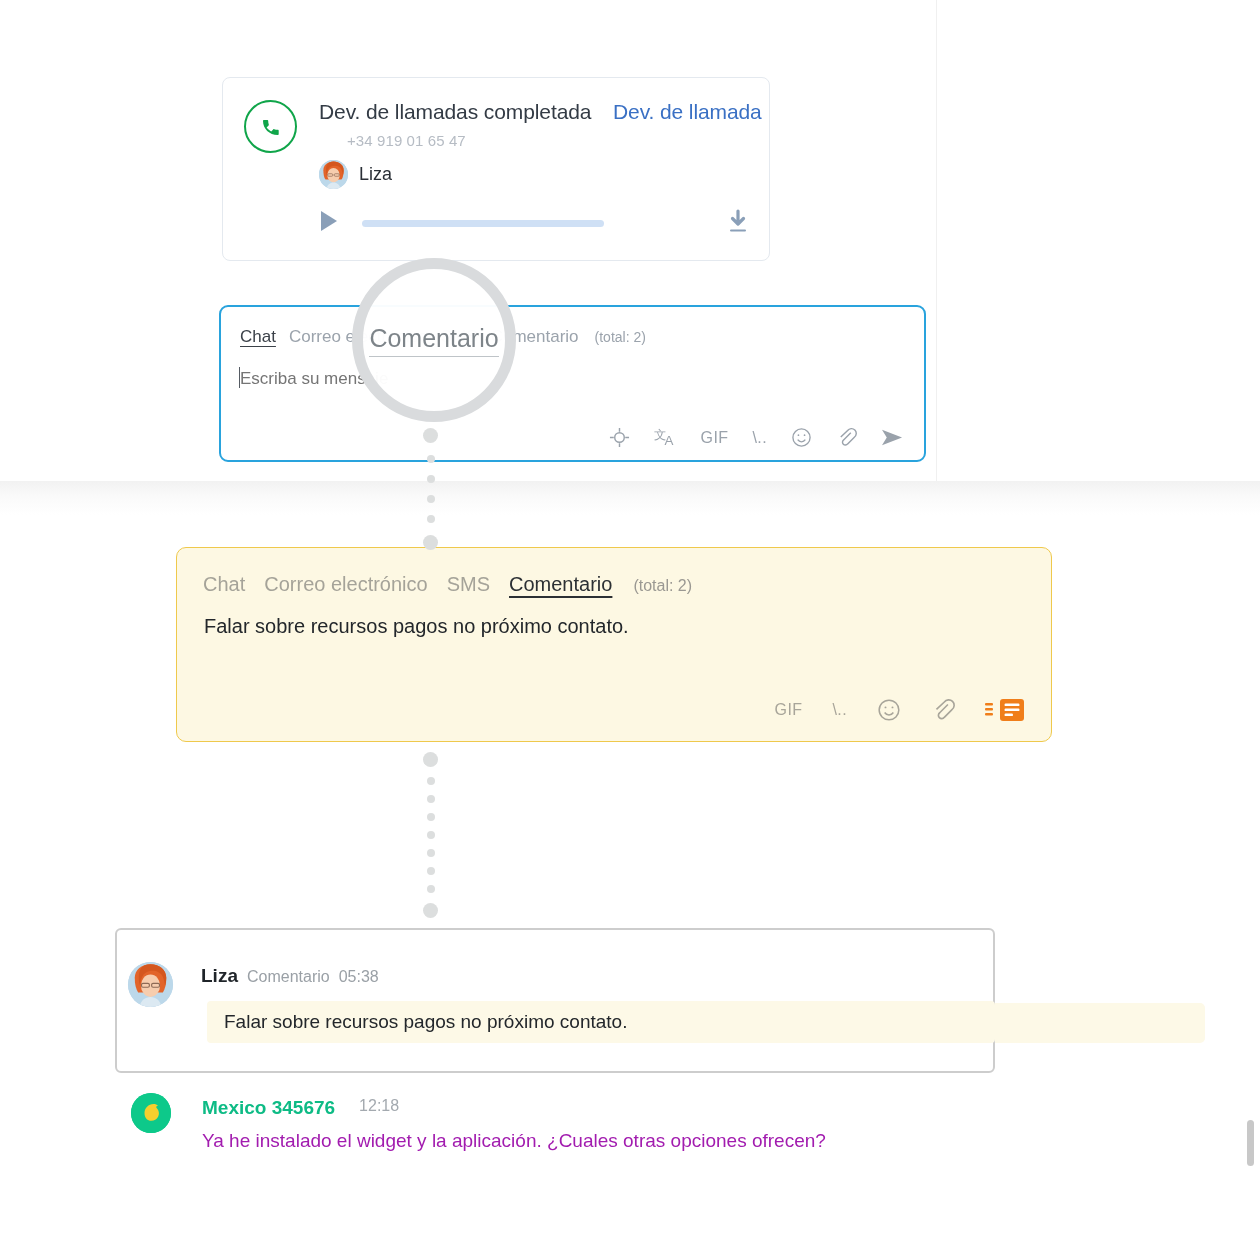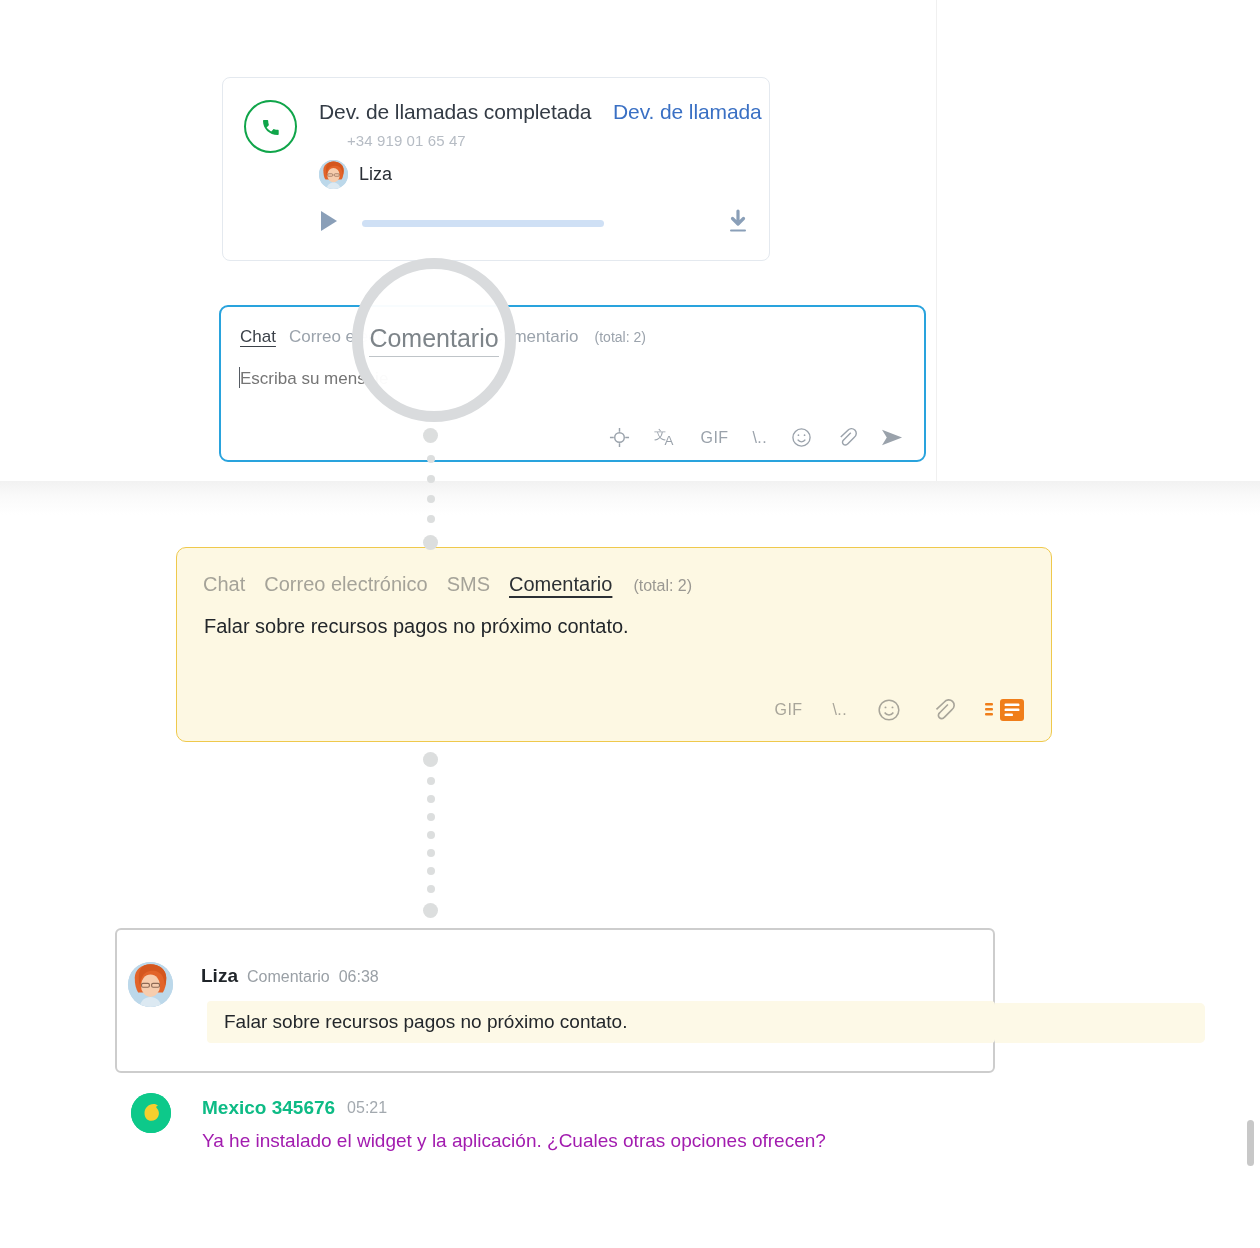--- a/index.html
+++ b/index.html
@@ -187,21 +187,21 @@
     font-size: 19px; color: #23272b;
   }
 
   
   .msg { position: absolute; left: 131px; top: 1093px; width: 1000px; }
   .msg-avatar {
     position: absolute; left: 0; top: 0; width: 40px; height: 40px;
     border-radius: 50%; background: #0dc98a;
     display: flex; align-items: center; justify-content: center;
   }
-  .msg-head { position: absolute; left: 71px; top: 4px; display: flex; align-items: center; gap: 12px; }
+  .msg-head { position: absolute; left: 71px; top: 4px; display: flex; align-items: flex-start; gap: 24px; }
   .msg-name { font-size: 19px; font-weight: bold; color: #0dbb85; }
   .msg-time { font-size: 16px; color: #a3a9af; }
   .msg-text { position: absolute; left: 71px; top: 37px; font-size: 19px; color: #a21caf; white-space: nowrap; }
 
   
   .scrollbar-track {
     position: absolute; right: 4px; top: 1088px; width: 12px; height: 160px;
   }
   .scrollbar-thumb {
     position: absolute; right: 6px; top: 1120px; width: 7px; height: 46px;
@@ -385,35 +385,35 @@
         <ellipse cx="20" cy="21" rx="8.5" ry="10" fill="#f6cdae"></ellipse>
         <path d="M20 2c8 0 14 5 14 12 0 3-.4 5-1 7-1-6-2-10-6-12-3-1.6-8-1.5-11 .3-3.4 2-4.6 6-5.3 11.7-.7-2-1.1-4-1.1-7C9.6 7 12 2 20 2z" fill="#d4571f"></path>
         <rect x="12" y="19" width="7" height="3.4" rx="1.3" fill="none" stroke="#8d6a55" stroke-width="1"></rect>
         <rect x="21" y="19" width="7" height="3.4" rx="1.3" fill="none" stroke="#8d6a55" stroke-width="1"></rect>
         <path d="M10 40c1.5-6 5-9 10-9s8.5 3 10 9z" fill="#dce9f2"></path>
       </svg>
     </span>
     <div class="cmt-head">
       <span class="cmt-name">Liza</span>
       <span class="cmt-meta">Comentario</span>
-      <span class="cmt-meta">06:38</span>
+      <span class="cmt-meta">05:38</span>
     </div>
     <div class="cmt-body">Falar sobre recursos pagos no próximo contato.</div>
   </div>
 
   <div class="msg">
     <span class="msg-avatar">
       <svg width="40" height="40" viewBox="0 0 40 40">
         <circle cx="20" cy="20" r="20" fill="#0dc98a"></circle>
         <path d="M13.5 20c0-5 4-9 9-9 2 0 3.5.6 4.6 1.6-1.4.3-2 1.2-1.7 2.2 2.5 2.4 3.3 6 1.7 9-1.6 3-5 4.6-8.3 3.9-3.3-.7-5.3-3.6-5.3-7.7z" fill="#f5cf2e"></path>
       </svg>
     </span>
     <div class="msg-head">
       <span class="msg-name">Mexico 345676</span>
-      <span class="msg-time">05:21</span>
+      <span class="msg-time">12:18</span>
     </div>
     <div class="msg-text">Ya he instalado el widget y la aplicación. ¿Cuales otras opciones ofrecen?</div>
   </div>
 
   <div class="scrollbar-track"></div>
   <div class="scrollbar-thumb"></div>
 
 </div>
 
 </body></html>

